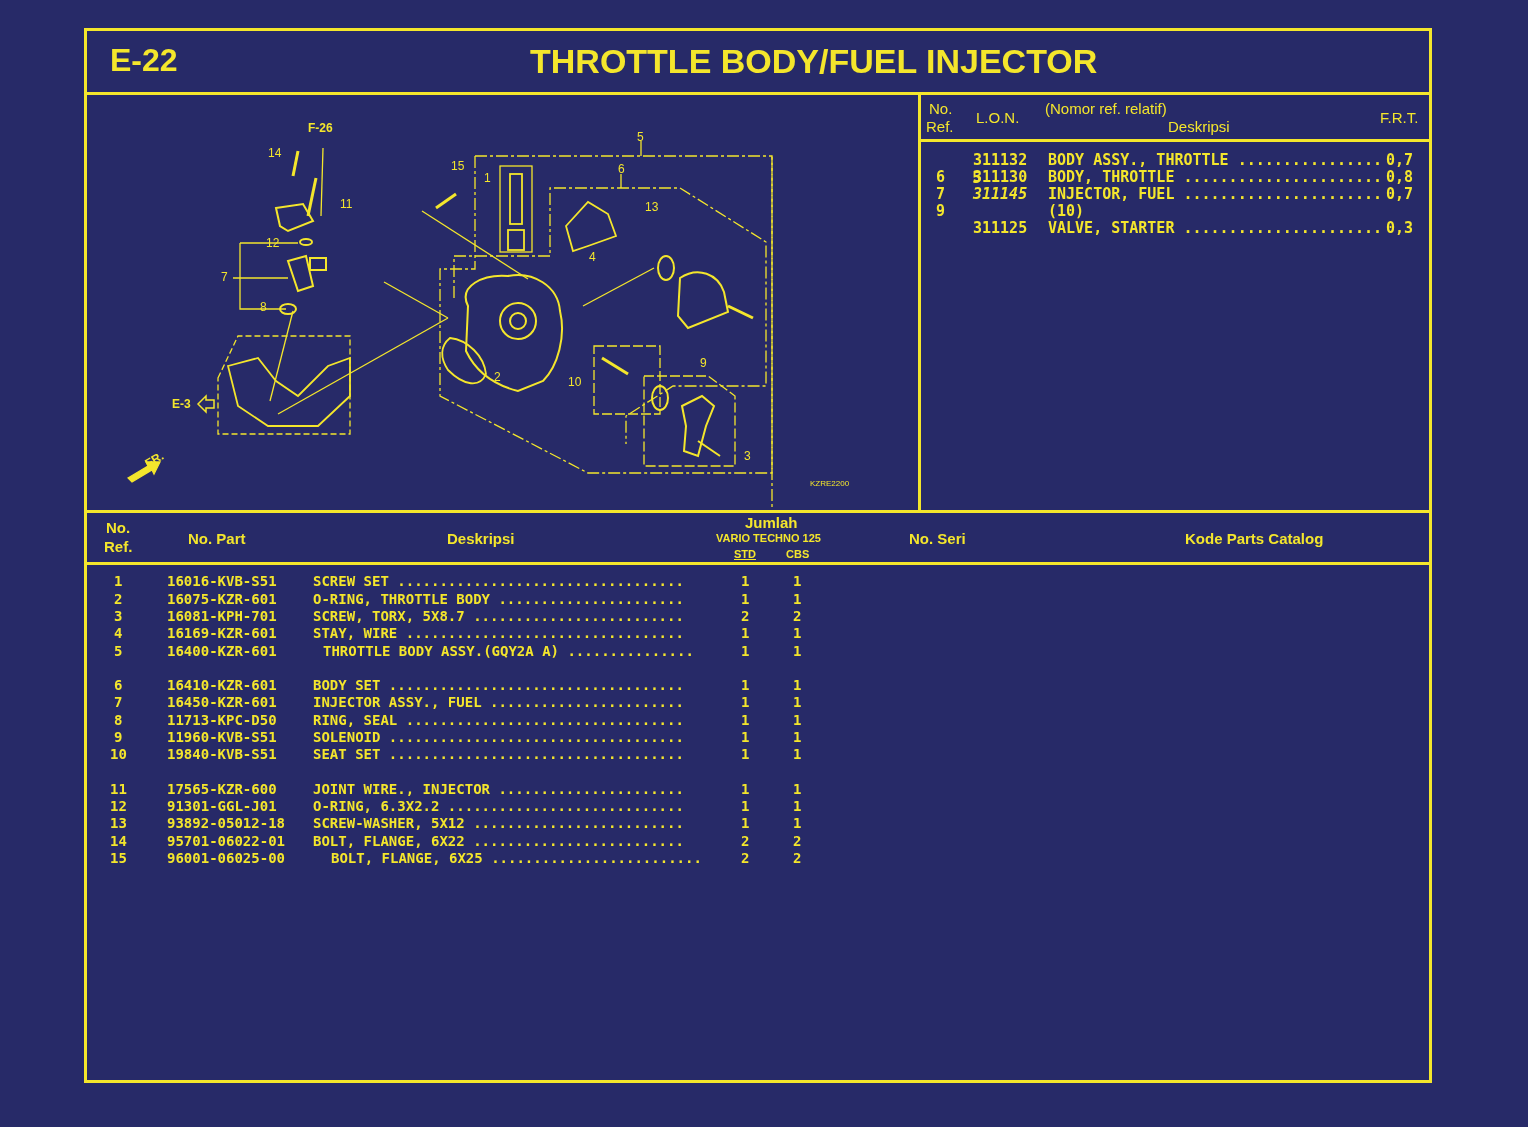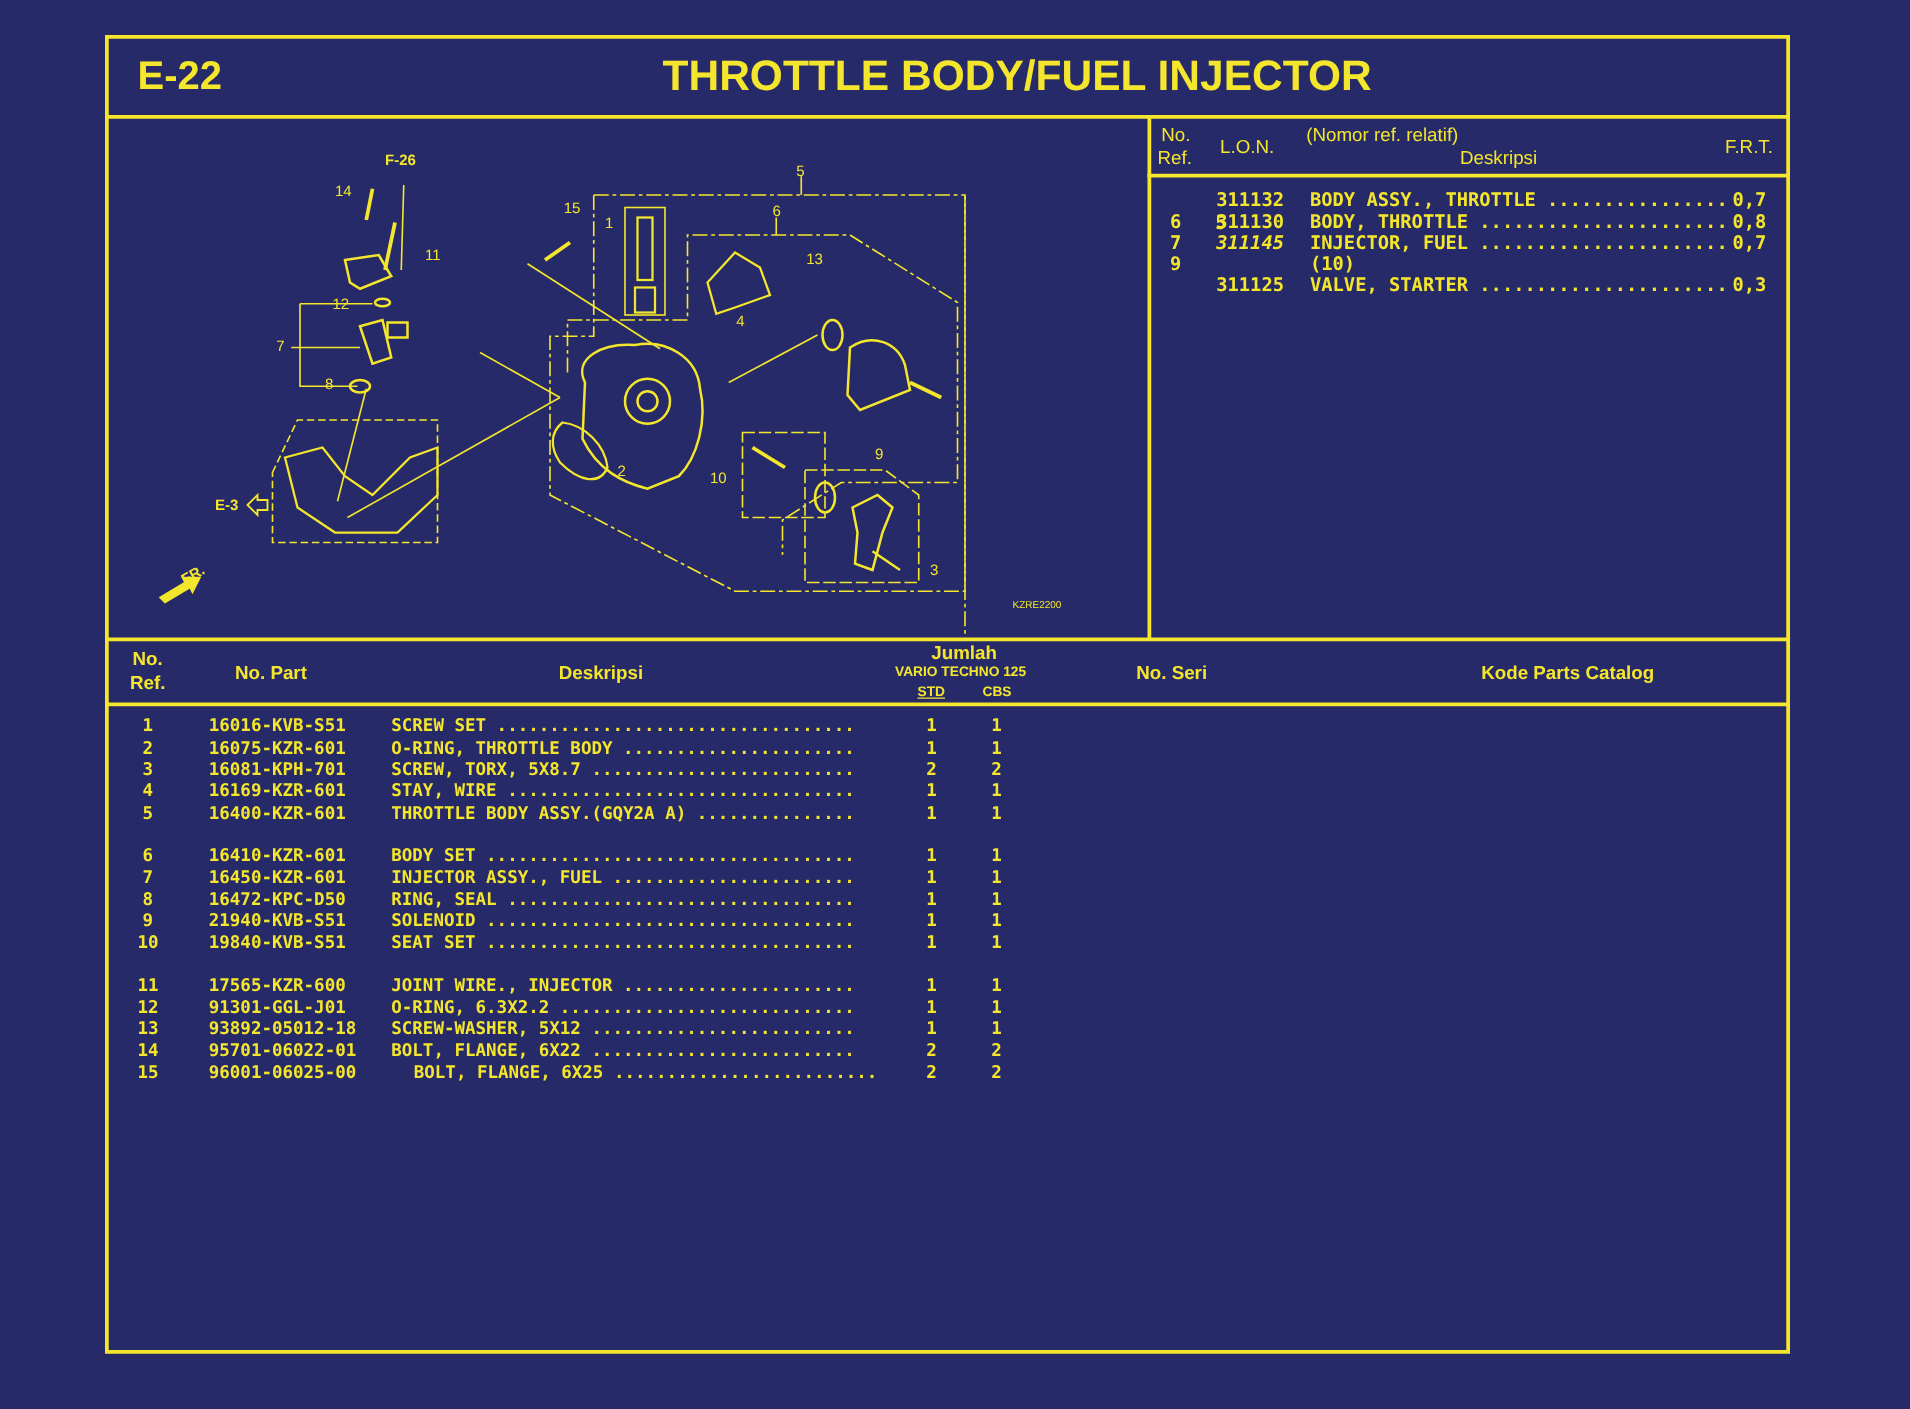--- a/index.html
+++ b/index.html
@@ -167,26 +167,26 @@
 <div class="th" style="left:734px;top:548px;font-size:11px;text-decoration:underline;">STD</div>
 <div class="th" style="left:786px;top:548px;font-size:11px;">CBS</div>
 <div class="th" style="left:909px;top:530px;">No. Seri</div>
 <div class="th" style="left:1185px;top:530px;">Kode Parts Catalog</div>
 
 <div>
   <div class="prow mono" style="top:573px;"><span style="left:114px">1</span><span style="left:167px">16016-KVB-S51</span><span style="left:313px">SCREW SET ..................................</span><span style="left:741px">1</span><span style="left:793px">1</span></div>
   <div class="prow mono" style="top:591px;"><span style="left:114px">2</span><span style="left:167px">16075-KZR-601</span><span style="left:313px">O-RING, THROTTLE BODY ......................</span><span style="left:741px">1</span><span style="left:793px">1</span></div>
   <div class="prow mono" style="top:608px;"><span style="left:114px">3</span><span style="left:167px">16081-KPH-701</span><span style="left:313px">SCREW, TORX, 5X8.7 .........................</span><span style="left:741px">2</span><span style="left:793px">2</span></div>
   <div class="prow mono" style="top:625px;"><span style="left:114px">4</span><span style="left:167px">16169-KZR-601</span><span style="left:313px">STAY, WIRE .................................</span><span style="left:741px">1</span><span style="left:793px">1</span></div>
-  <div class="prow mono" style="top:643px;"><span style="left:114px">5</span><span style="left:167px">16400-KZR-601</span><span style="left:313px">THROTTLE BODY ASSY.(GQY2A A) ...............</span><span style="left:741px">1</span><span style="left:793px">1</span></div>
+  <div class="prow mono" style="top:643px;"><span style="left:114px">5</span><span style="left:167px">16400-KZR-601</span><span style="left:323px">THROTTLE BODY ASSY.(GQY2A A) ...............</span><span style="left:741px">1</span><span style="left:793px">1</span></div>
 
   <div class="prow mono" style="top:677px;"><span style="left:114px">6</span><span style="left:167px">16410-KZR-601</span><span style="left:313px">BODY SET ...................................</span><span style="left:741px">1</span><span style="left:793px">1</span></div>
   <div class="prow mono" style="top:694px;"><span style="left:114px">7</span><span style="left:167px">16450-KZR-601</span><span style="left:313px">INJECTOR ASSY., FUEL .......................</span><span style="left:741px">1</span><span style="left:793px">1</span></div>
-  <div class="prow mono" style="top:712px;"><span style="left:114px">8</span><span style="left:167px">16472-KPC-D50</span><span style="left:313px">RING, SEAL .................................</span><span style="left:741px">1</span><span style="left:793px">1</span></div>
-  <div class="prow mono" style="top:729px;"><span style="left:114px">9</span><span style="left:167px">21940-KVB-S51</span><span style="left:313px">SOLENOID ...................................</span><span style="left:741px">1</span><span style="left:793px">1</span></div>
+  <div class="prow mono" style="top:712px;"><span style="left:114px">8</span><span style="left:167px">11713-KPC-D50</span><span style="left:313px">RING, SEAL .................................</span><span style="left:741px">1</span><span style="left:793px">1</span></div>
+  <div class="prow mono" style="top:729px;"><span style="left:114px">9</span><span style="left:167px">11960-KVB-S51</span><span style="left:313px">SOLENOID ...................................</span><span style="left:741px">1</span><span style="left:793px">1</span></div>
   <div class="prow mono" style="top:746px;"><span style="left:110px">10</span><span style="left:167px">19840-KVB-S51</span><span style="left:313px">SEAT SET ...................................</span><span style="left:741px">1</span><span style="left:793px">1</span></div>
 
   <div class="prow mono" style="top:781px;"><span style="left:110px">11</span><span style="left:167px">17565-KZR-600</span><span style="left:313px">JOINT WIRE., INJECTOR ......................</span><span style="left:741px">1</span><span style="left:793px">1</span></div>
   <div class="prow mono" style="top:798px;"><span style="left:110px">12</span><span style="left:167px">91301-GGL-J01</span><span style="left:313px">O-RING, 6.3X2.2 ............................</span><span style="left:741px">1</span><span style="left:793px">1</span></div>
   <div class="prow mono" style="top:815px;"><span style="left:110px">13</span><span style="left:167px">93892-05012-18</span><span style="left:313px">SCREW-WASHER, 5X12 .........................</span><span style="left:741px">1</span><span style="left:793px">1</span></div>
   <div class="prow mono" style="top:833px;"><span style="left:110px">14</span><span style="left:167px">95701-06022-01</span><span style="left:313px">BOLT, FLANGE, 6X22 .........................</span><span style="left:741px">2</span><span style="left:793px">2</span></div>
   <div class="prow mono" style="top:850px;"><span style="left:110px">15</span><span style="left:167px">96001-06025-00</span><span style="left:331px">BOLT, FLANGE, 6X25 .........................</span><span style="left:741px">2</span><span style="left:793px">2</span></div>
 </div>
 
 </body></html>

